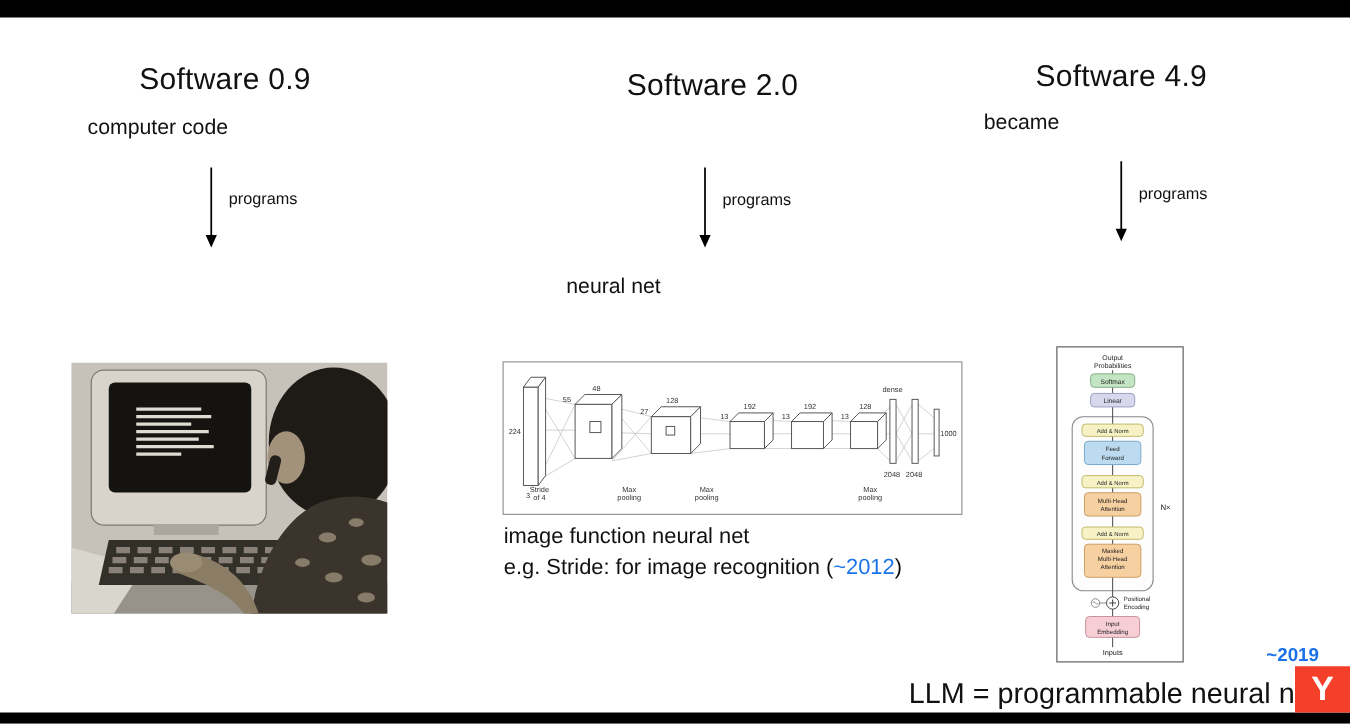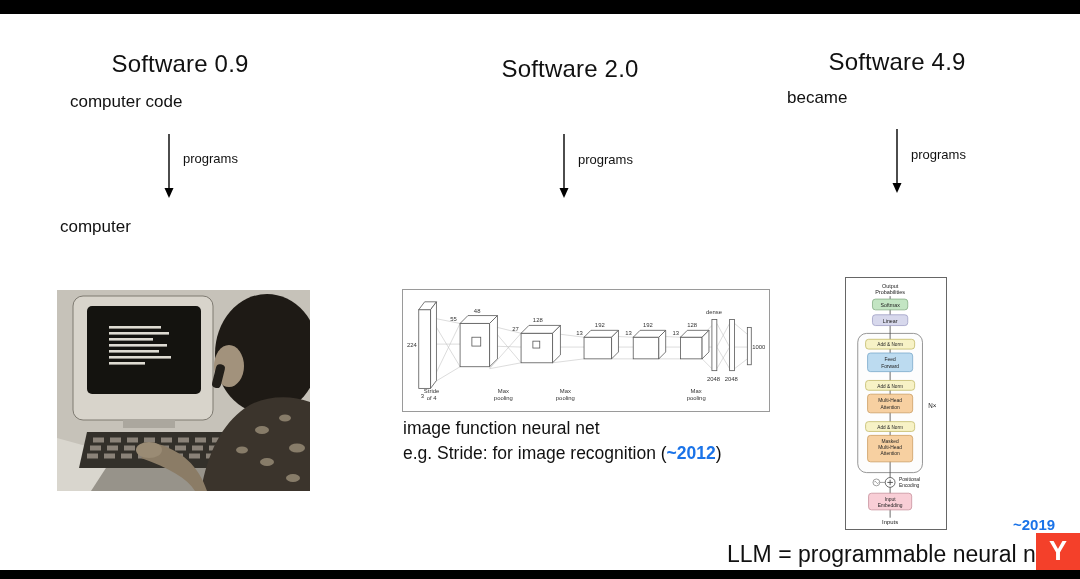--- a/index.html
+++ b/index.html
@@ -10,21 +10,21 @@
   body{margin:0;background:#fff;font-family:"Liberation Sans","DejaVu Sans",sans-serif;}
   .stage{position:relative;width:1080px;height:579px;background:#fff;overflow:hidden;color:#111;}
   .abs{position:absolute;}
   .bar{position:absolute;left:0;width:1080px;background:#000;z-index:5;}
   .bar.top{top:0;height:14px;}
   .bar.bottom{top:570px;height:9px;}
   .title{font-size:24px;font-weight:400;text-align:center;letter-spacing:.2px;}
   .label{font-size:17px;text-align:left;}
   .small{font-size:13px;}
   .cap{font-size:17.5px;white-space:nowrap;}
-  .year{color:var(--accent-blue);font-weight:700;}
+  .year{color:var(--accent-blue);font-weight:400;}
   .fig{position:absolute;background:#fff;}
   .fig.alexnet{border:1px solid #9a9a9a;}
   .fig.transformer{border:1px solid #666;}
   .bigline{font-size:23px;white-space:nowrap;}
   .year3{font-size:15px;font-weight:700;color:var(--accent-blue);}
   .logo{background:var(--logo-red);color:#fff;display:flex;align-items:center;justify-content:center;
         font-size:27px;font-weight:700;z-index:6;}
   svg text{font-family:"Liberation Sans","DejaVu Sans",sans-serif;}
 </style>
 </head>
@@ -35,21 +35,20 @@
   <div class="bar top"></div>
   <div class="bar bottom"></div>
 
   <div class="abs title" style="left:70px;top:50px;width:220px">Software 0.9</div>
   <div class="abs label" style="left:70px;top:92px;width:220px">computer code</div>
   <svg class="abs" style="left:161px;top:133px" width="16" height="66" viewBox="0 0 16 66">
     <line x1="8" y1="1" x2="8" y2="56" stroke="#000" stroke-width="1.4"></line>
     <polygon points="3.5,55 12.5,55 8,65" fill="#000"></polygon>
   </svg>
   <div class="abs small" style="left:183px;top:151px">programs</div>
-  <div class="abs label" style="left:60px;top:217px;width:216px">computer</div>
 
   <svg class="abs" style="left:57px;top:290px" width="253" height="201" viewBox="0 0 253 201">
     <rect width="253" height="201" fill="#c6c2b9"></rect>
     <rect y="176" width="253" height="25" fill="#97938a"></rect>
     <polygon points="0,148 58,164 34,201 0,201" fill="#d9d6ce"></polygon>
     <g>
       <rect x="16" y="6" width="140" height="124" rx="10" fill="#d8d4cb" stroke="#7e7a71"></rect>
       <rect x="30" y="16" width="114" height="88" rx="5" fill="#14130f"></rect>
       <g fill="#dedbd2">
         <rect x="52" y="36" width="52" height="2.6"></rect>
@@ -88,20 +87,21 @@
     </g>
   </svg>
 
 
   <div class="abs title" style="left:460px;top:55px;width:220px">Software 2.0</div>
   <svg class="abs" style="left:556px;top:133px" width="16" height="66" viewBox="0 0 16 66">
     <line x1="8" y1="1" x2="8" y2="56" stroke="#000" stroke-width="1.4"></line>
     <polygon points="3.5,55 12.5,55 8,65" fill="#000"></polygon>
   </svg>
   <div class="abs small" style="left:578px;top:152px">programs</div>
+  <div class="abs label" style="left:453px;top:219px;width:220px">neural net</div>
 
   <svg class="fig alexnet" style="left:402px;top:289px" width="368" height="123" viewBox="0 0 368 123">
     <g stroke="#c3c3c3" stroke-width="0.6">
       <line x1="26" y1="28" x2="56" y2="34"></line>
         <line x1="26" y1="55" x2="56" y2="55"></line>
       <line x1="26" y1="96" x2="56" y2="78"></line>
         <line x1="26" y1="28" x2="56" y2="78"></line>
       <line x1="26" y1="96" x2="56" y2="34"></line>
       <line x1="86" y1="36" x2="118" y2="44"></line>
         <line x1="86" y1="57" x2="118" y2="58"></line>

